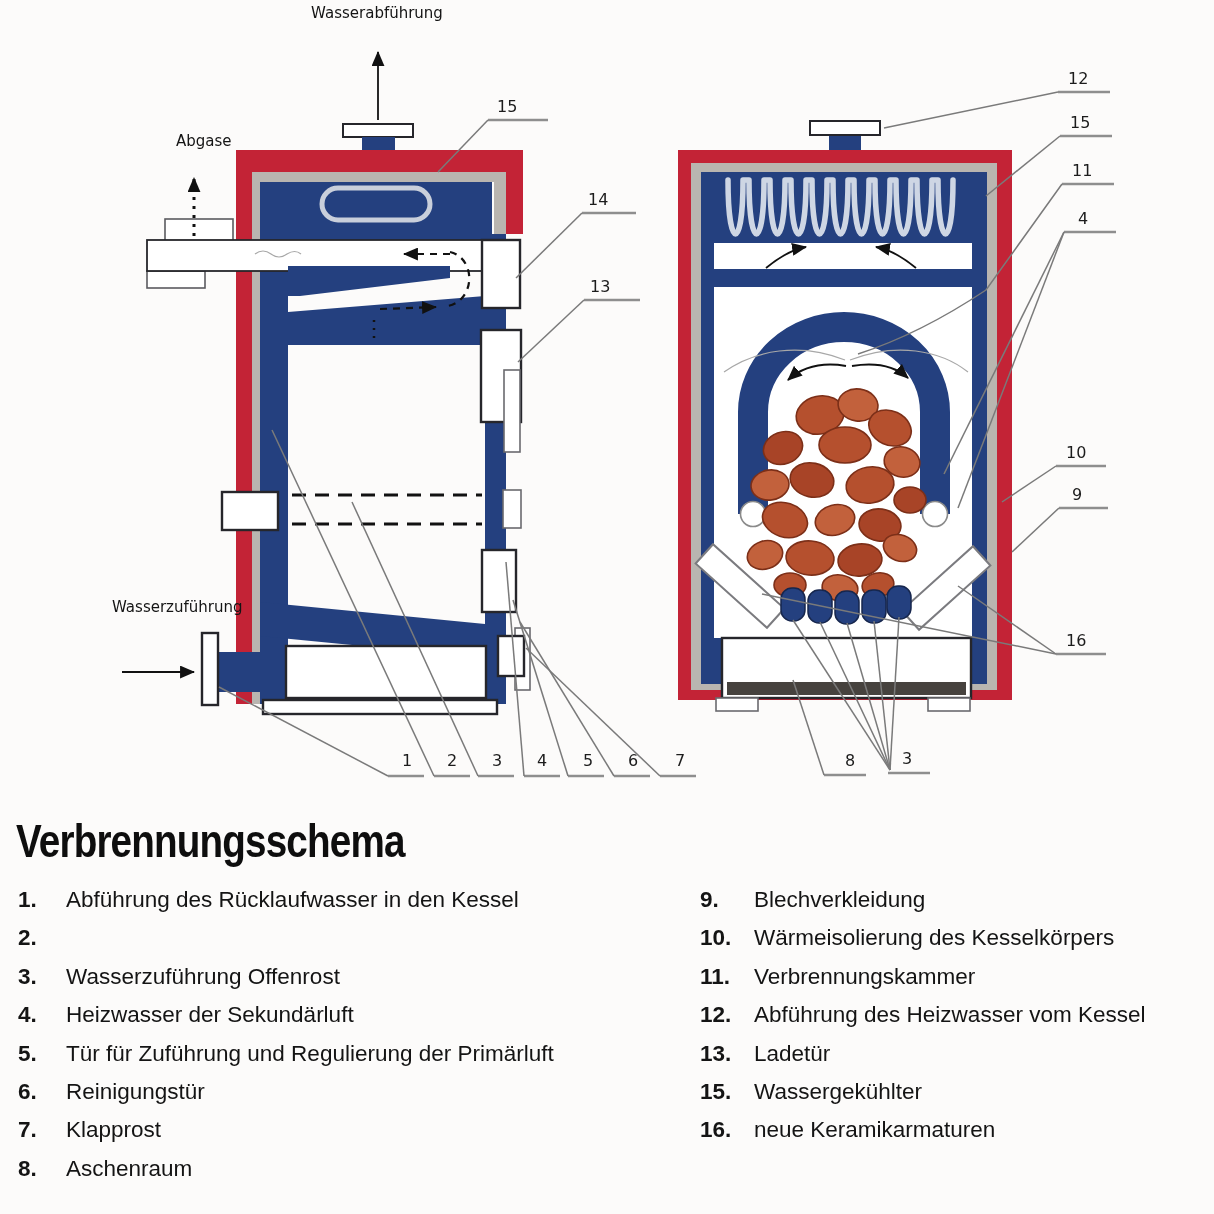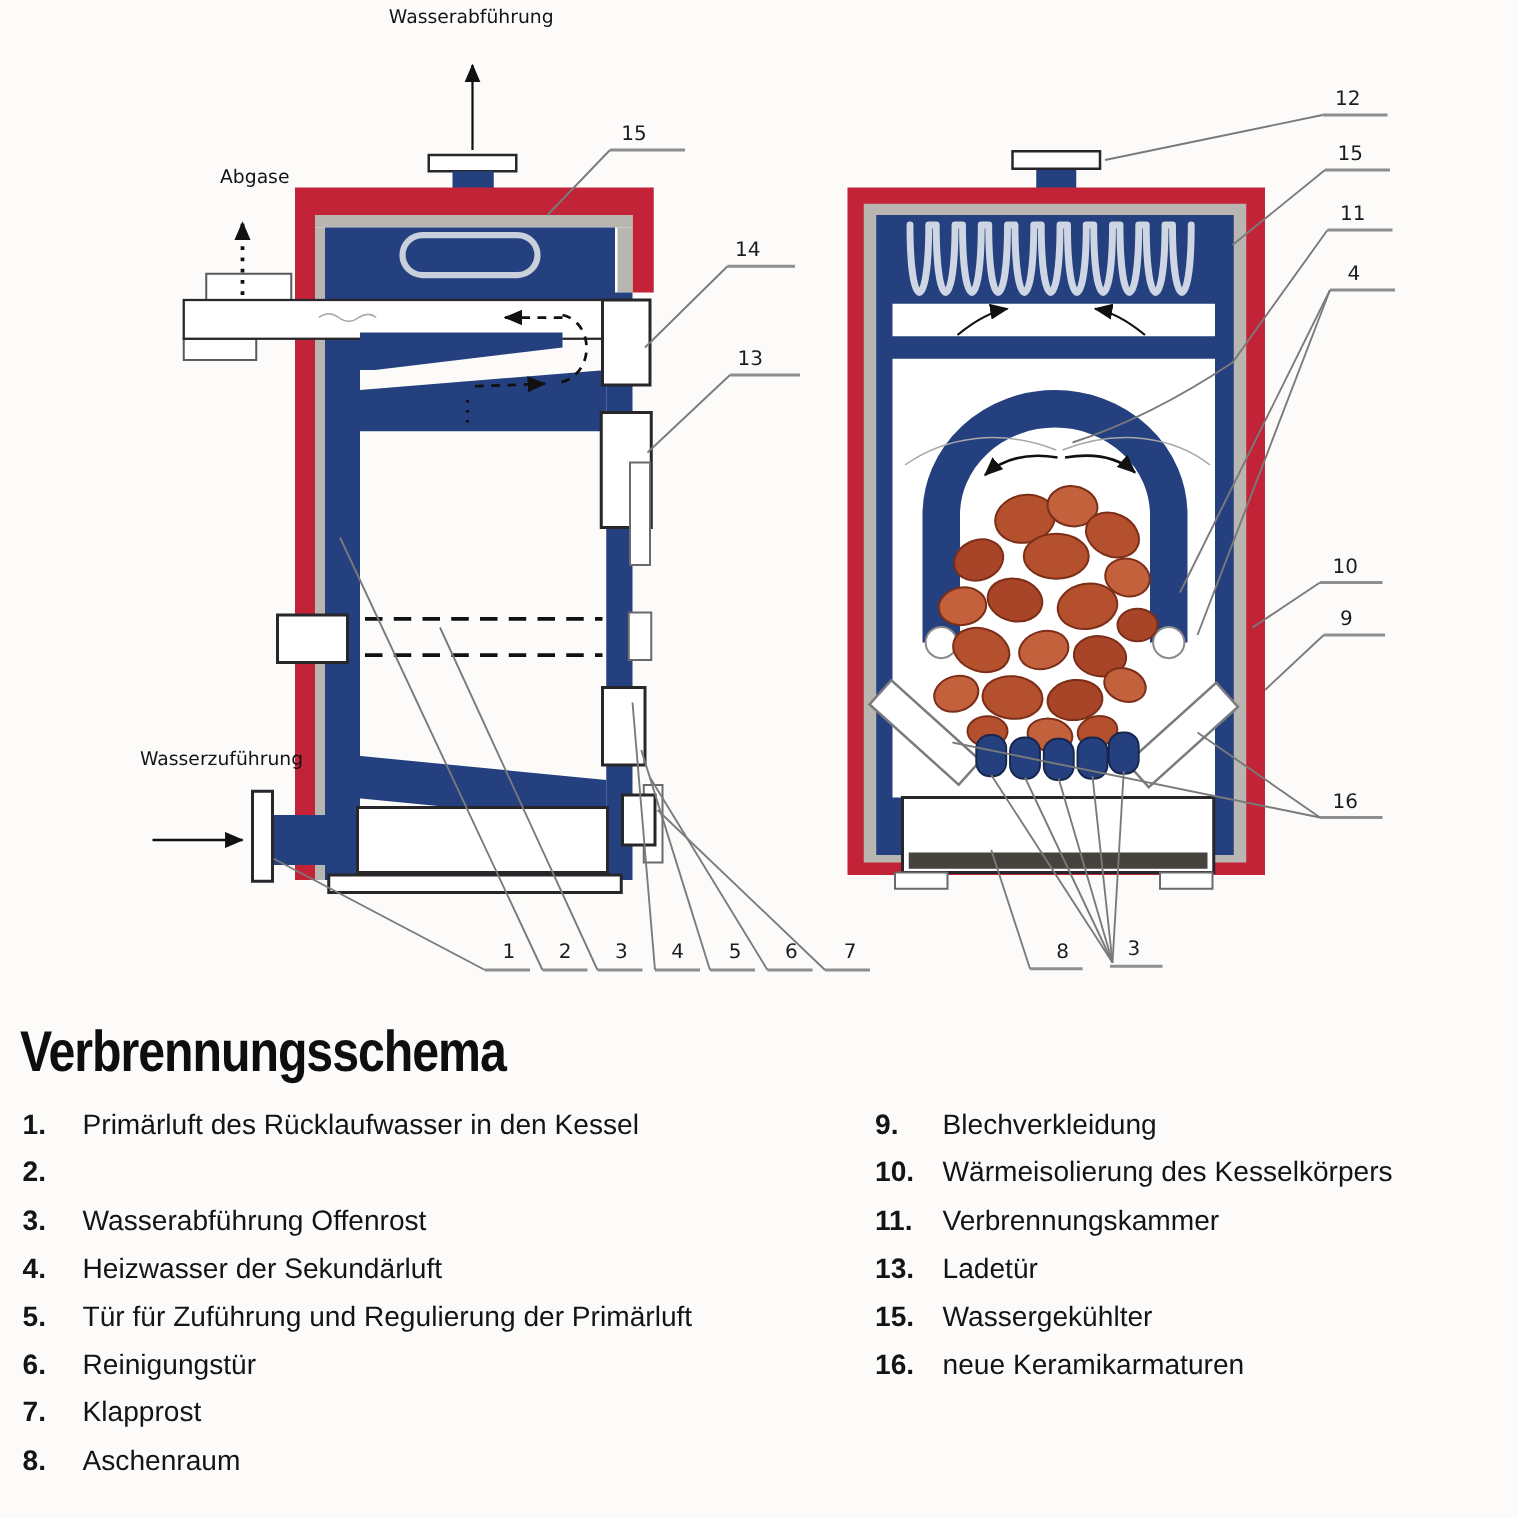--- a/index.html
+++ b/index.html
@@ -256,28 +256,28 @@
       <line x1="890" y1="770" x2="899" y2="617" class="leader"></line>
     </g>
   </g>
 </svg>
 
 <div class="title">Verbrennungsschema</div>
 
 <div class="legend legend-left">
   <div class="row">
     <span class="num">1.</span>
-    <span>Primärluft des Rücklaufwasser in den Kessel</span>
+    <span>Abführung des Rücklaufwasser in den Kessel</span>
   </div>
   <div class="row">
     <span class="num">2.</span>
   </div>
   <div class="row">
     <span class="num">3.</span>
-    <span>Wasserabführung Offenrost</span>
+    <span>Wasserzuführung Offenrost</span>
   </div>
   <div class="row">
     <span class="num">4.</span>
     <span>Heizwasser der Sekundärluft</span>
   </div>
   <div class="row">
     <span class="num">5.</span>
     <span>Tür für Zuführung und Regulierung der Primärluft</span>
   </div>
   <div class="row">
@@ -301,20 +301,24 @@
   </div>
   <div class="row">
     <span class="num">10.</span>
     <span>Wärmeisolierung des Kesselkörpers</span>
   </div>
   <div class="row">
     <span class="num">11.</span>
     <span>Verbrennungskammer</span>
   </div>
   <div class="row">
+    <span class="num">12.</span>
+    <span>Abführung des Heizwasser vom Kessel</span>
+  </div>
+  <div class="row">
     <span class="num">13.</span>
     <span>Ladetür</span>
   </div>
   <div class="row">
     <span class="num">15.</span>
     <span>Wassergekühlter</span>
   </div>
   <div class="row">
     <span class="num">16.</span>
     <span>neue Keramikarmaturen</span>

